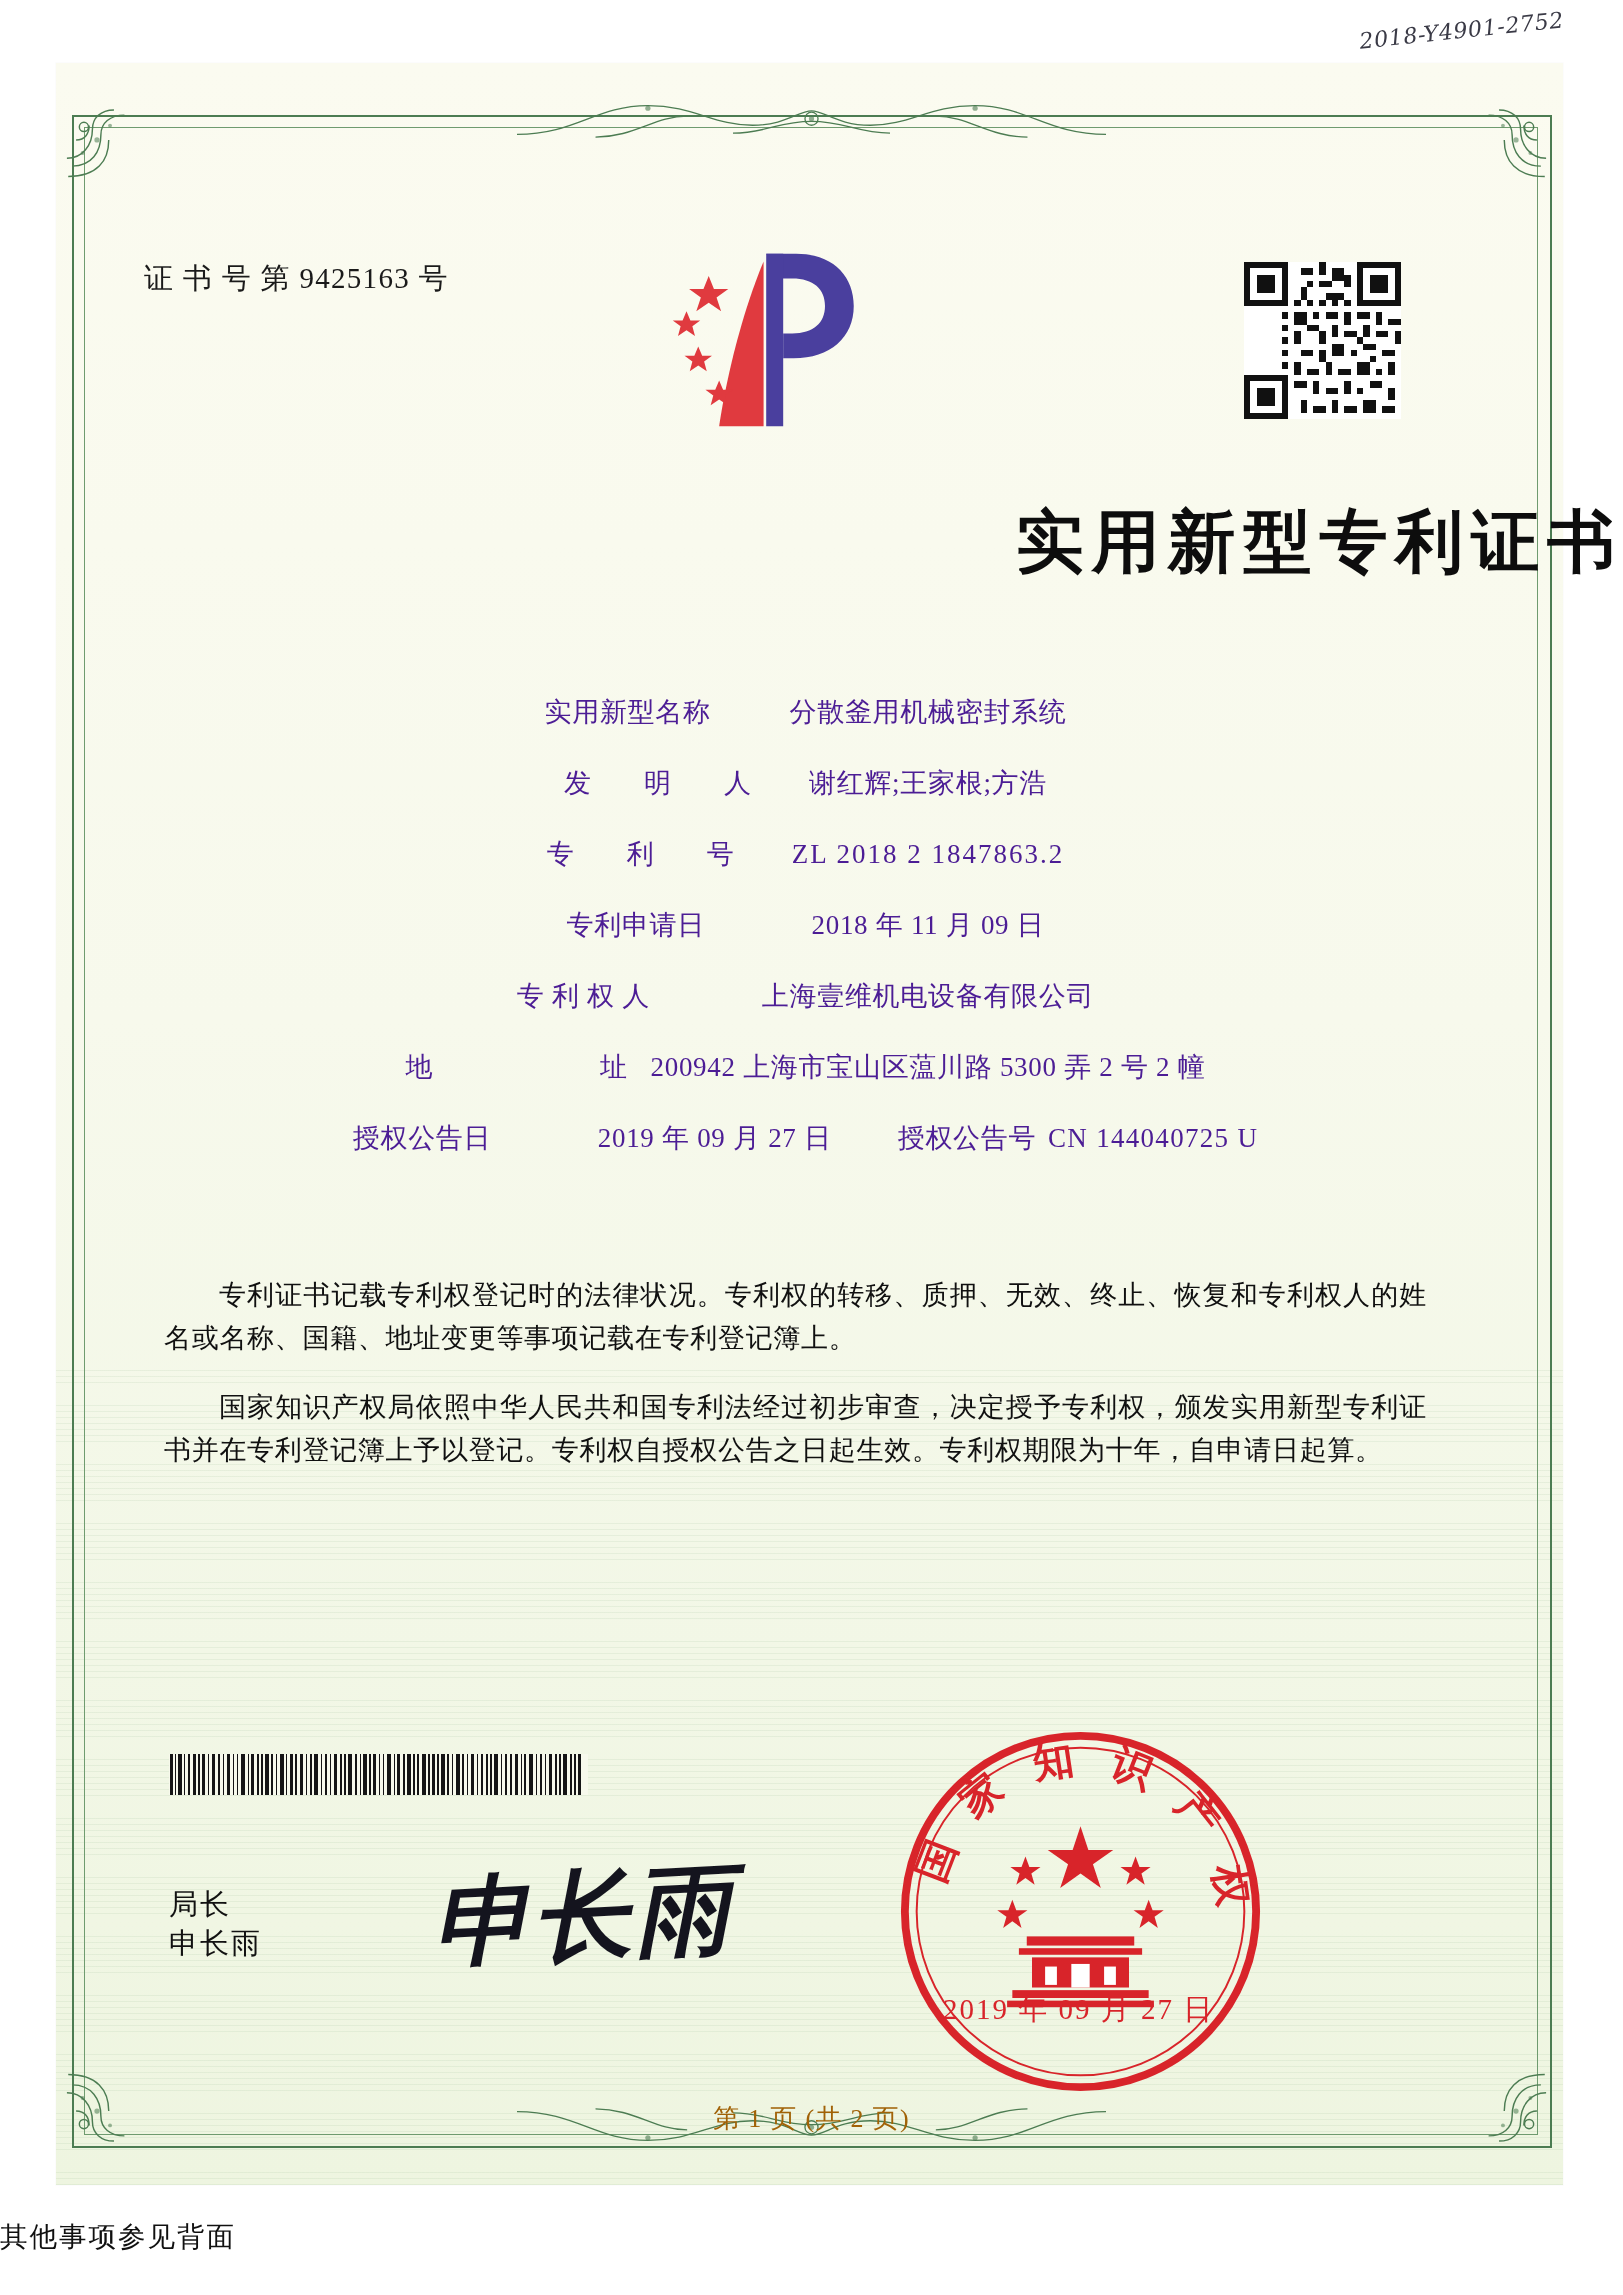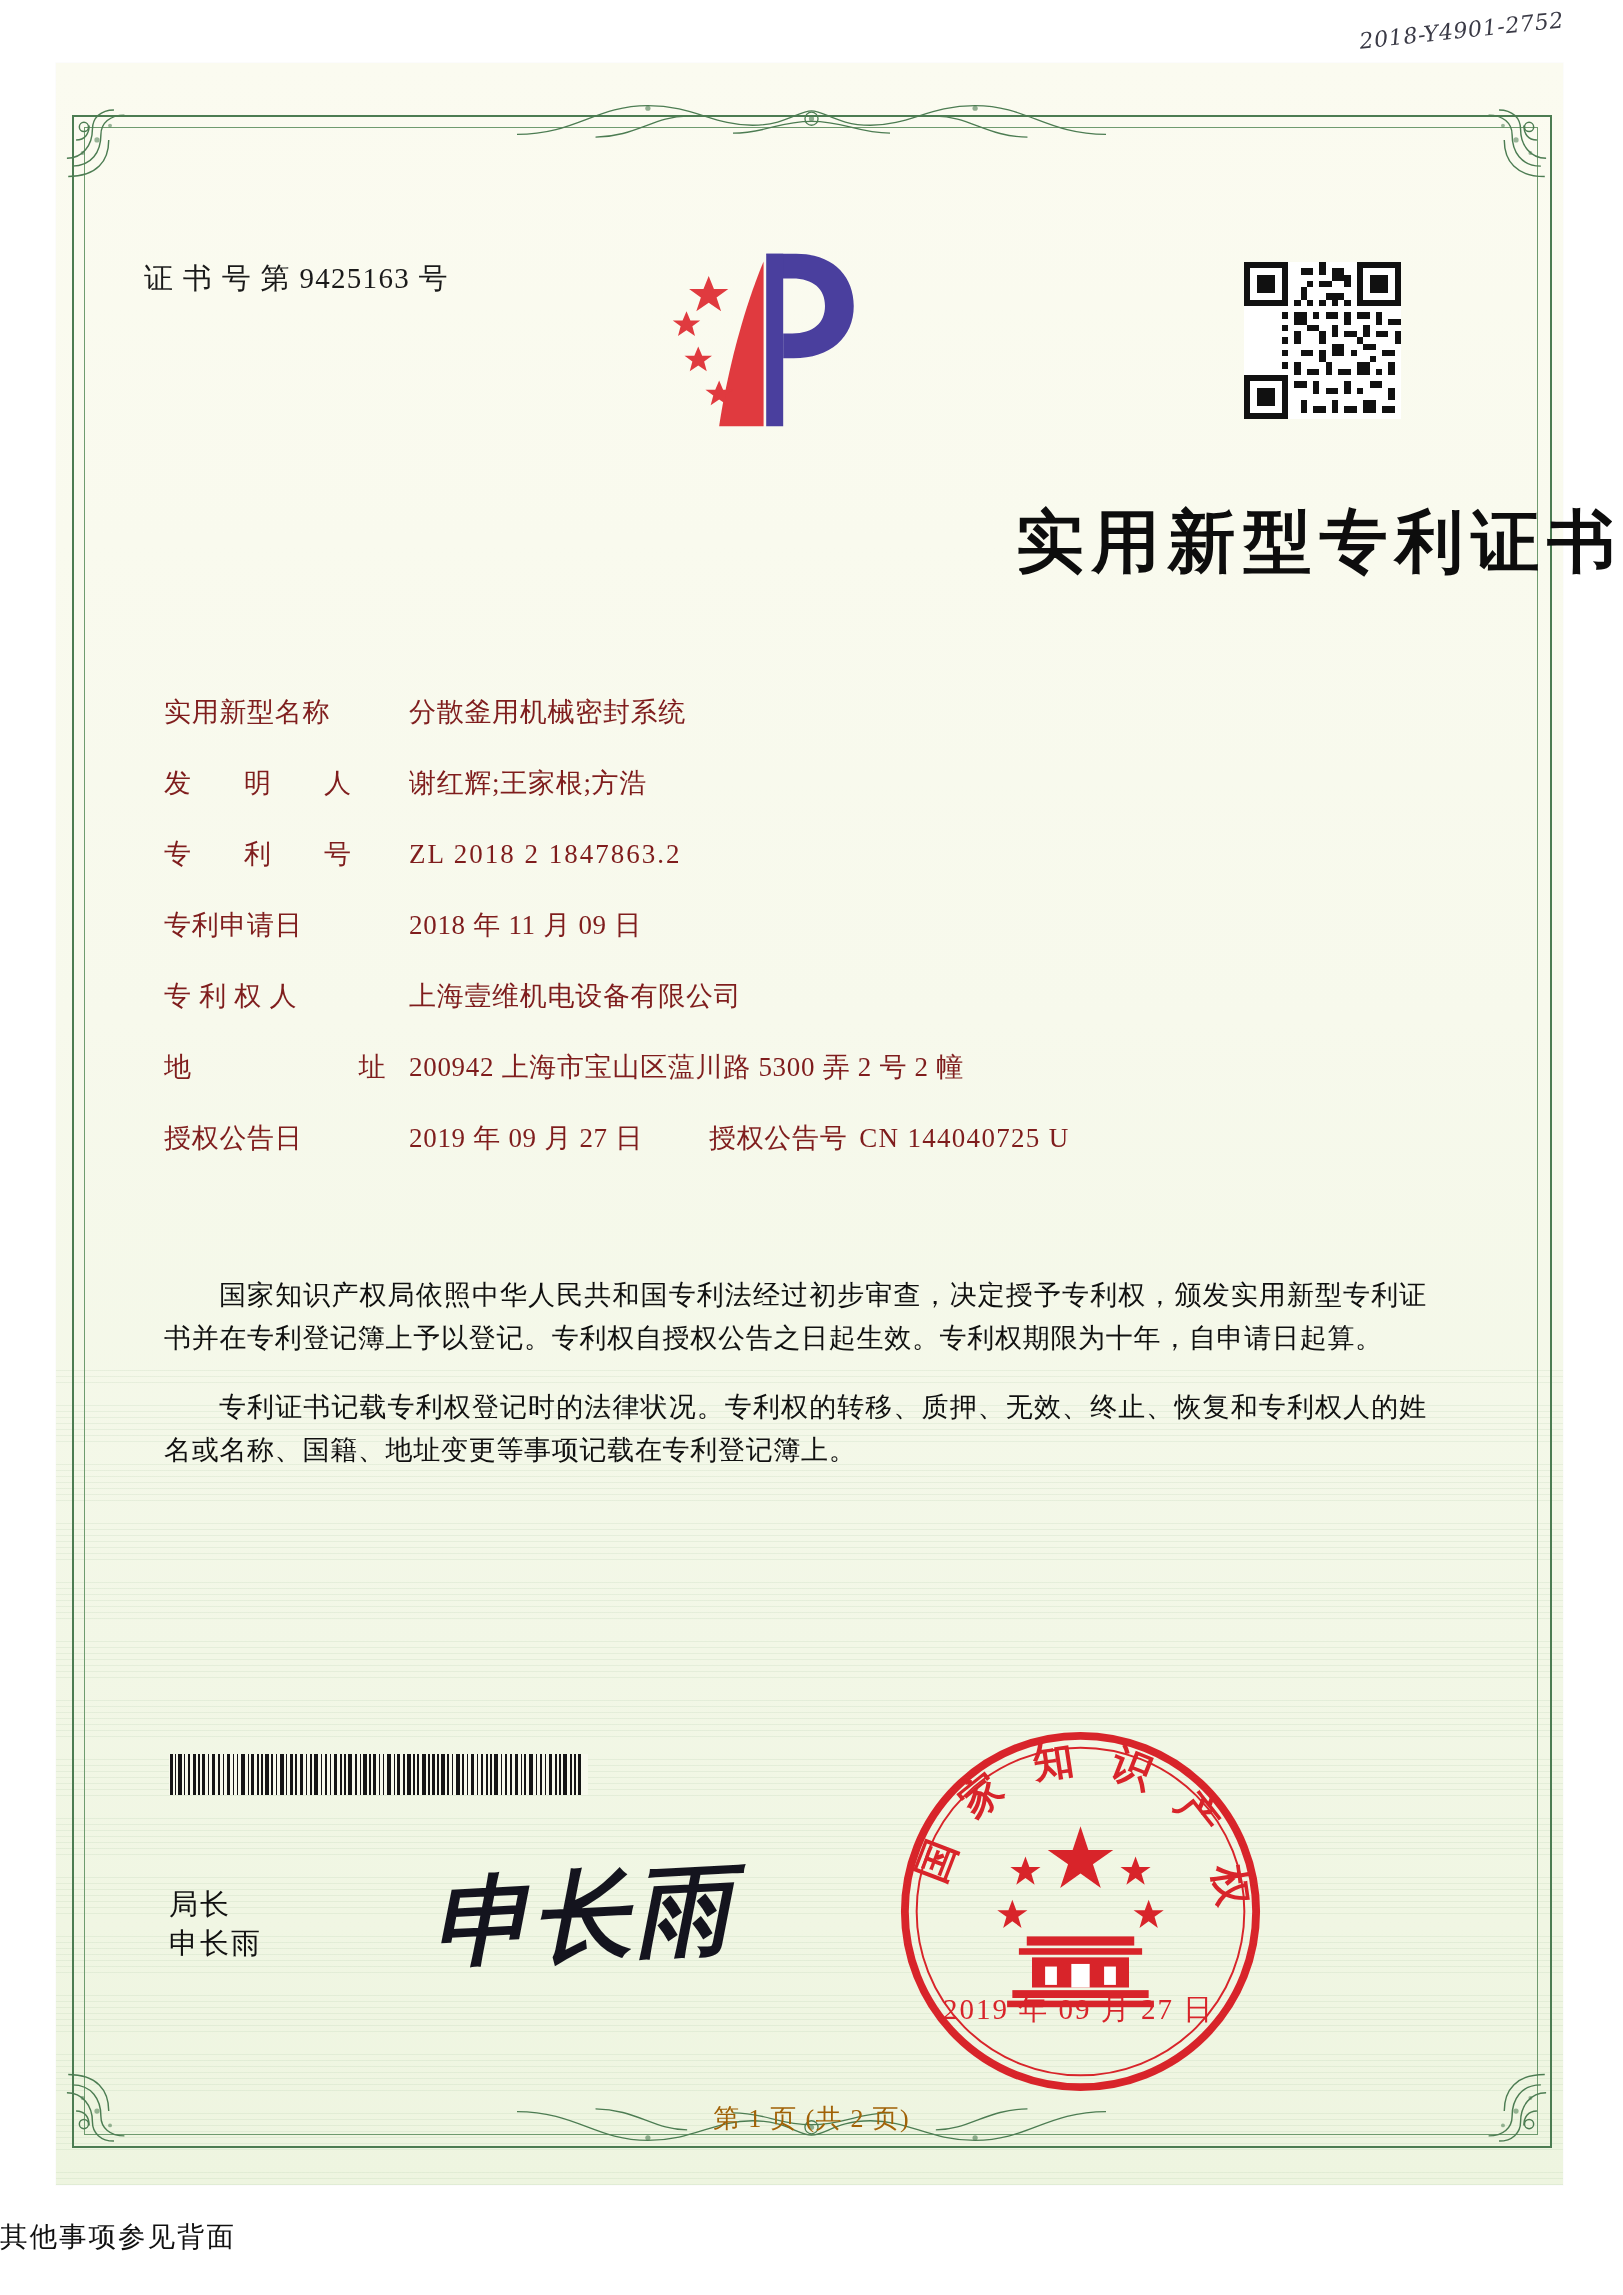--- a/index.html
+++ b/index.html
@@ -135,22 +135,23 @@
   .fields {
     position: absolute;
     left: 164px; top: 694px;
     width: 1283px;
   }
   .frow {
     display: flex;
     align-items: baseline;
     margin-bottom: 35px;
     font-size: 27px;
-    color: #7f1d1d;
+    color: #4c1d95;
     white-space: nowrap;
+    justify-content: center;
   }
   .flabel {
     width: 245px;
     flex: 0 0 245px;
     letter-spacing: 0.7px;
   }
   .flabel.sp2 { letter-spacing: 13px; }
   .flabel.sp3 { letter-spacing: 21.6px; }
   .fvalue {
     letter-spacing: 0.7px;
@@ -498,22 +499,22 @@
     <div class="frow">
       <span class="flabel">授权公告日</span>
       <span class="fvalue">2019 年 09 月 27 日</span>
       <span class="second-label">授权公告号</span>
       <span class="second-value">CN 144040725 U</span>
     </div>
 
   </div>
 
   <div class="paras">
+    <p class="para">专利证书记载专利权登记时的法律状况。专利权的转移、质押、无效、终止、恢复和专利权人的姓名或名称、国籍、地址变更等事项记载在专利登记簿上。</p>
     <p class="para">国家知识产权局依照中华人民共和国专利法经过初步审查，决定授予专利权，颁发实用新型专利证书并在专利登记簿上予以登记。专利权自授权公告之日起生效。专利权期限为十年，自申请日起算。</p>
-    <p class="para">专利证书记载专利权登记时的法律状况。专利权的转移、质押、无效、终止、恢复和专利权人的姓名或名称、国籍、地址变更等事项记载在专利登记簿上。</p>
   </div>
 
   <div class="barcode">
     <svg width="419" height="41" viewBox="0 0 640 62" shape-rendering="crispEdges">
       <rect width="640" height="62" fill="#f7f9ec"></rect>
       <g fill="#151515">
         <rect x="2" y="0" width="4" height="62"></rect>
           <rect x="9" y="0" width="2" height="62"></rect>
         <rect x="14" y="0" width="6" height="62"></rect>
           <rect x="23" y="0" width="2" height="62"></rect>

